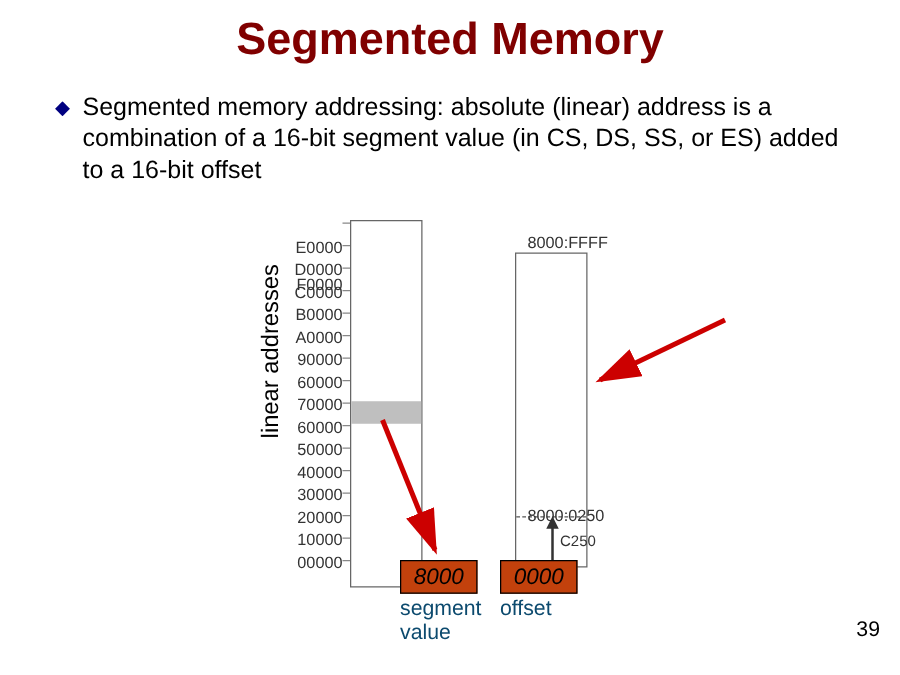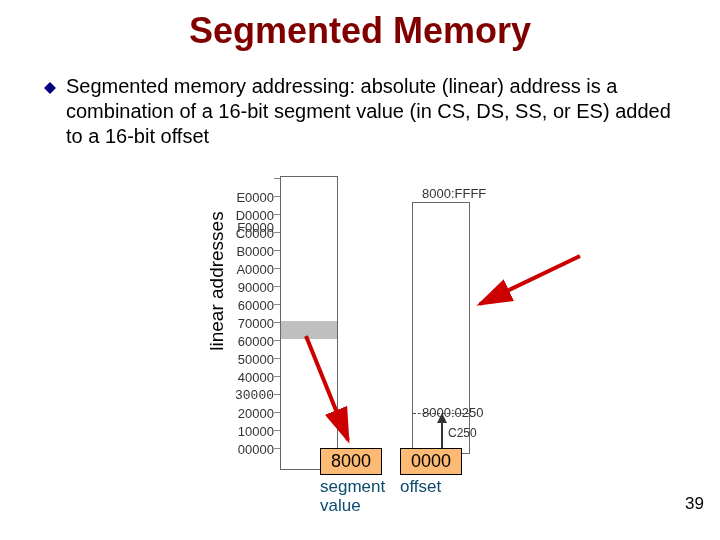--- a/index.html
+++ b/index.html
@@ -170,23 +170,24 @@
     position: absolute;
     left: 555px;
     top: 328px;
     font-size: 18px;
     color: #000;
   }
   
   .box {
     position: absolute;
     border: 1px solid #000;
-    background: #fdba74;
+    background: #c2410c;
     font-size: 18px;
     padding: 2px 10px;
+    font-style: italic;
   }
   .box1 { left: 320px; top: 448px; }
   .box2 { left: 400px; top: 448px; }
   .box-lbl {
     position: absolute;
     font-size: 17px;
     color: #0c4a6e;
     line-height: 1.1;
   }
   .lbl-seg { left: 320px; top: 478px; width: 75px; }
@@ -240,21 +241,21 @@
     <div class="tick" style="left:8px; top:128px; width:44px;">60000</div>
     <div class="tick-line" style="top:134px;"></div>
     <div class="tick" style="left:8px; top:146px; width:44px;">70000</div>
     <div class="tick-line" style="top:152px;"></div>
     <div class="tick" style="left:8px; top:164px; width:44px;">60000</div>
     <div class="tick-line" style="top:170px;"></div>
     <div class="tick" style="left:8px; top:182px; width:44px;">50000</div>
     <div class="tick-line" style="top:188px;"></div>
     <div class="tick" style="left:8px; top:200px; width:44px;">40000</div>
     <div class="tick-line" style="top:206px;"></div>
-    <div class="tick" style="left:8px; top:218px; width:44px;font-family:Liberation Mono, monospace;">30000</div>
+    <div class="tick" style="left:8px; top:218px; width:44px;">30000</div>
     <div class="tick-line" style="top:224px;"></div>
     <div class="tick" style="left:8px; top:236px; width:44px;">20000</div>
     <div class="tick-line" style="top:242px;"></div>
     <div class="tick" style="left:8px; top:254px; width:44px;">10000</div>
     <div class="tick-line" style="top:260px;"></div>
     <div class="tick" style="left:8px; top:272px; width:44px;">00000</div>
     <div class="tick-line" style="top:278px;"></div>
 
     <div class="seg-col">
       <div class="seg-dash"></div>

